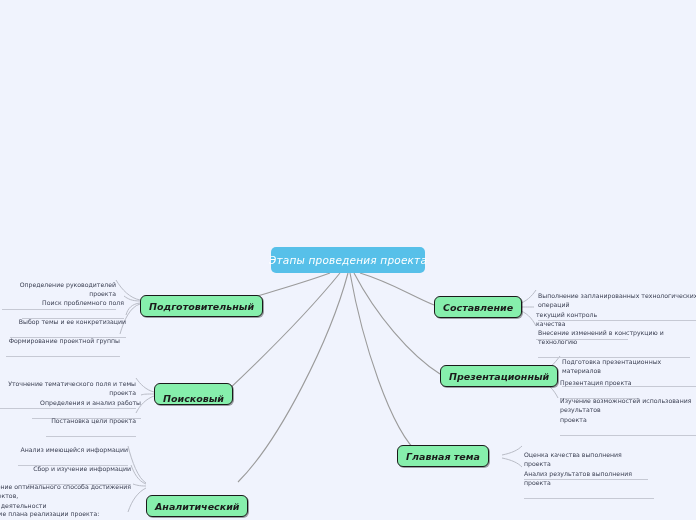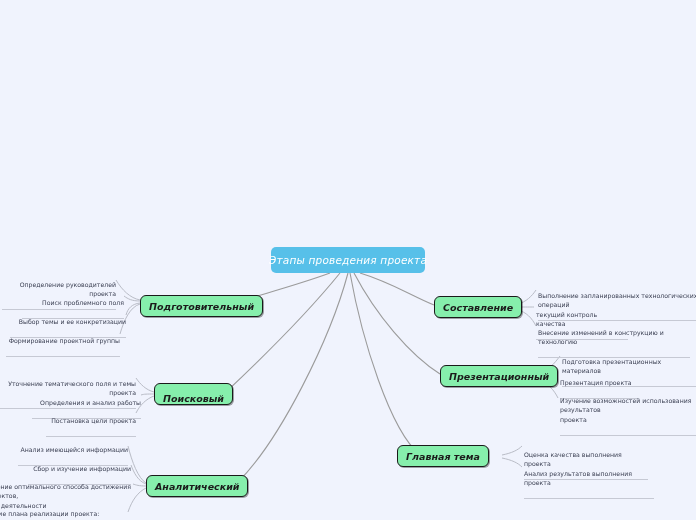--- a/index.html
+++ b/index.html
@@ -185,21 +185,21 @@
   </div>
   <div class="leaf right-aligned" style="left:32px; top:388px; width:109px;">
     <span>Определения и анализ работы</span>
     <span class="underline"></span>
   </div>
   <div class="leaf right-aligned" style="left:46px; top:406px; width:90px;">
     <span>Постановка цели проекта</span>
     <span class="underline"></span>
   </div>
 
-  <div class="branch-node" style="left:146px; top:475px;">
+  <div class="branch-node" style="left:146px; top:495px;">
     <span class="branch-label">Аналитический</span>
   </div>
   <div class="leaf right-aligned" style="left:18px; top:435px; width:110px;">
     <span>Анализ имеющейся информации</span>
     <span class="underline"></span>
   </div>
   <div class="leaf right-aligned" style="left:28px; top:454px; width:103px;">
     <span>Сбор и изучение информации</span>
     <span class="underline"></span>
   </div>

